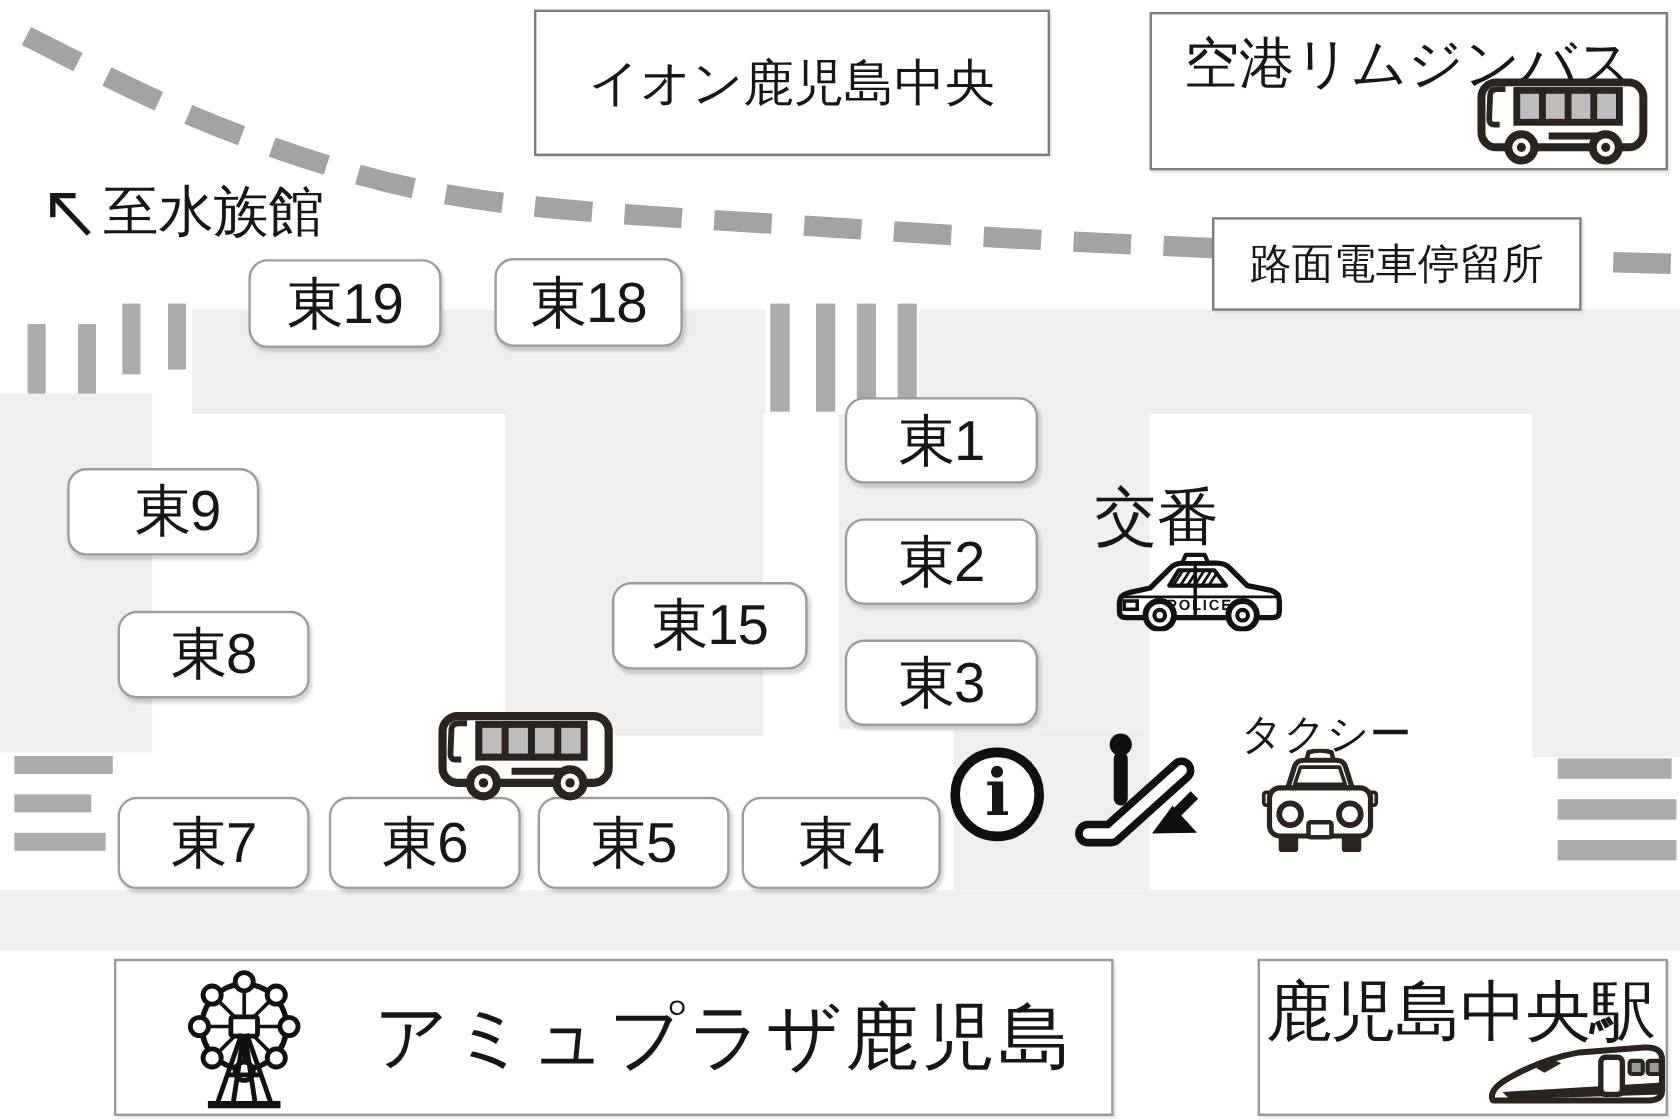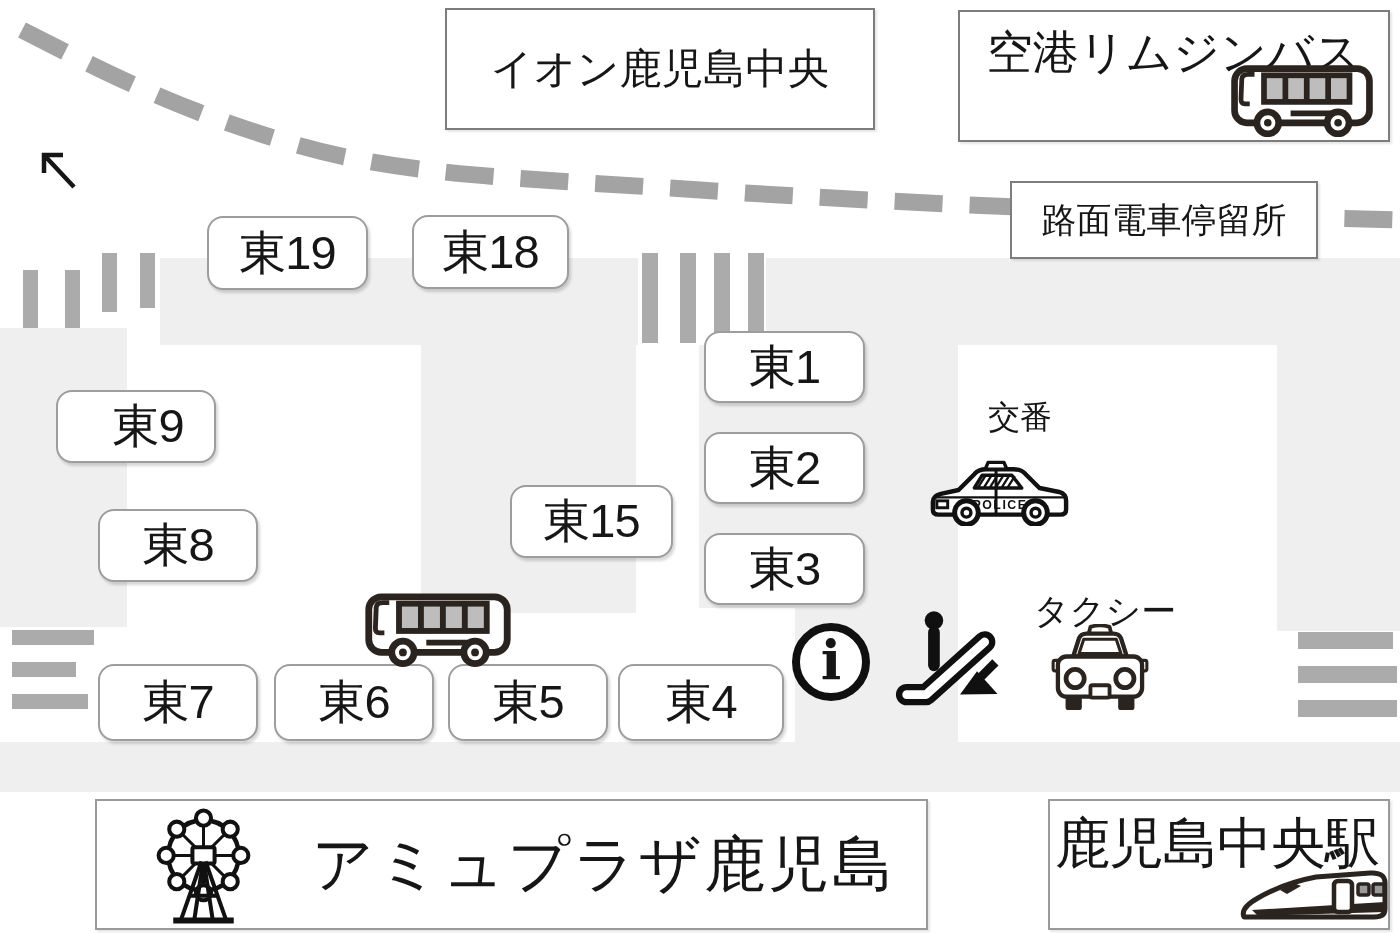--- a/index.html
+++ b/index.html
@@ -102,36 +102,37 @@
   </div>
 
   <div class="panel" style="left:1010px;top:181px;width:308px;height:78px;">
     <div class="center-label" style="font-size:35px;">路面電車停留所</div>
   </div>
 
   <div class="label" id="aquarium-note">
     <svg width="46" height="46" viewBox="0 0 46 46">
       <path d="M 40 41 L 10 9 M 10 27 L 10 9 L 29 9" fill="none" stroke="var(--ink)" stroke-width="4.5"></path>
     </svg>
+    <span class="txt">至水族館</span>
   </div>
 
   <div class="badge" style="left:207px;top:216px;width:161px;height:74px;">東19</div>
   <div class="badge" style="left:412px;top:215px;width:157px;height:74px;">東18</div>
   <div class="badge" style="left:704px;top:331px;width:161px;height:72px;">東1</div>
   <div class="badge" style="left:704px;top:432px;width:161px;height:72px;">東2</div>
   <div class="badge" style="left:704px;top:533px;width:161px;height:72px;">東3</div>
   <div class="badge" style="left:56px;top:390px;width:160px;height:73px;padding-left:24px;">東9</div>
   <div class="badge" style="left:56px;top:509px;width:160px;height:73px;margin-left:42px;">東8</div>
   <div class="badge" style="left:510px;top:485px;width:163px;height:73px;">東15</div>
   <div class="badge" style="left:98px;top:664px;width:160px;height:77px;">東7</div>
   <div class="badge" style="left:274px;top:664px;width:160px;height:77px;">東6</div>
   <div class="badge" style="left:448px;top:664px;width:160px;height:77px;">東5</div>
   <div class="badge" style="left:618px;top:664px;width:166px;height:77px;">東4</div>
 
-  <div class="label" style="left:970px;top:396px;width:100px;text-align:center;font-size:32px;">交番</div>
+  <div class="label" style="left:912px;top:396px;width:100px;text-align:center;font-size:52px;">交番</div>
   <svg class="icon-svg" viewBox="0 0 150 74" style="left:925px;top:452px;width:148px;height:74px;">
     <path d="M 8 58 L 8 50 Q 8 44 16 42 L 34 38 L 50 22 Q 54 17 62 17 L 90 17 Q 98 17 102 22 L 116 36 L 136 40 Q 143 42 143 49 L 143 58 Q 143 63 137 63 L 14 63 Q 8 63 8 58 Z" fill="#fff" stroke="#111" stroke-width="4.5" stroke-linejoin="round"></path>
     <path d="M 64 10 L 80 10 L 83 17 L 61 17 Z" fill="#fff" stroke="#111" stroke-width="3.5" stroke-linejoin="round"></path>
     <path d="M 50 36 L 58 23 L 88 23 L 98 36 Z" fill="#fff" stroke="#111" stroke-width="3.5" stroke-linejoin="round"></path>
     <path d="M 54 35 L 61 24 M 60 35 L 67 24 M 66 35 L 73 24 M 72 35 L 79 24 M 78 35 L 85 24 M 84 35 L 91 24" stroke="#111" stroke-width="2.3"></path>
     <line x1="72" y1="17" x2="72" y2="62" stroke="#111" stroke-width="3"></line>
     <line x1="10" y1="45.5" x2="141" y2="45.5" stroke="#111" stroke-width="2.2"></line>
     <rect x="12" y="49" width="11" height="7" fill="#fff" stroke="#111" stroke-width="3"></rect>
     <text x="76" y="57" text-anchor="middle" font-family="Liberation Sans, DejaVu Sans, sans-serif" font-size="12.5" font-weight="bold" letter-spacing="1.5" fill="#111">POLICE</text>
     <circle cx="42" cy="61" r="12" fill="#fff" stroke="#111" stroke-width="5"></circle>

